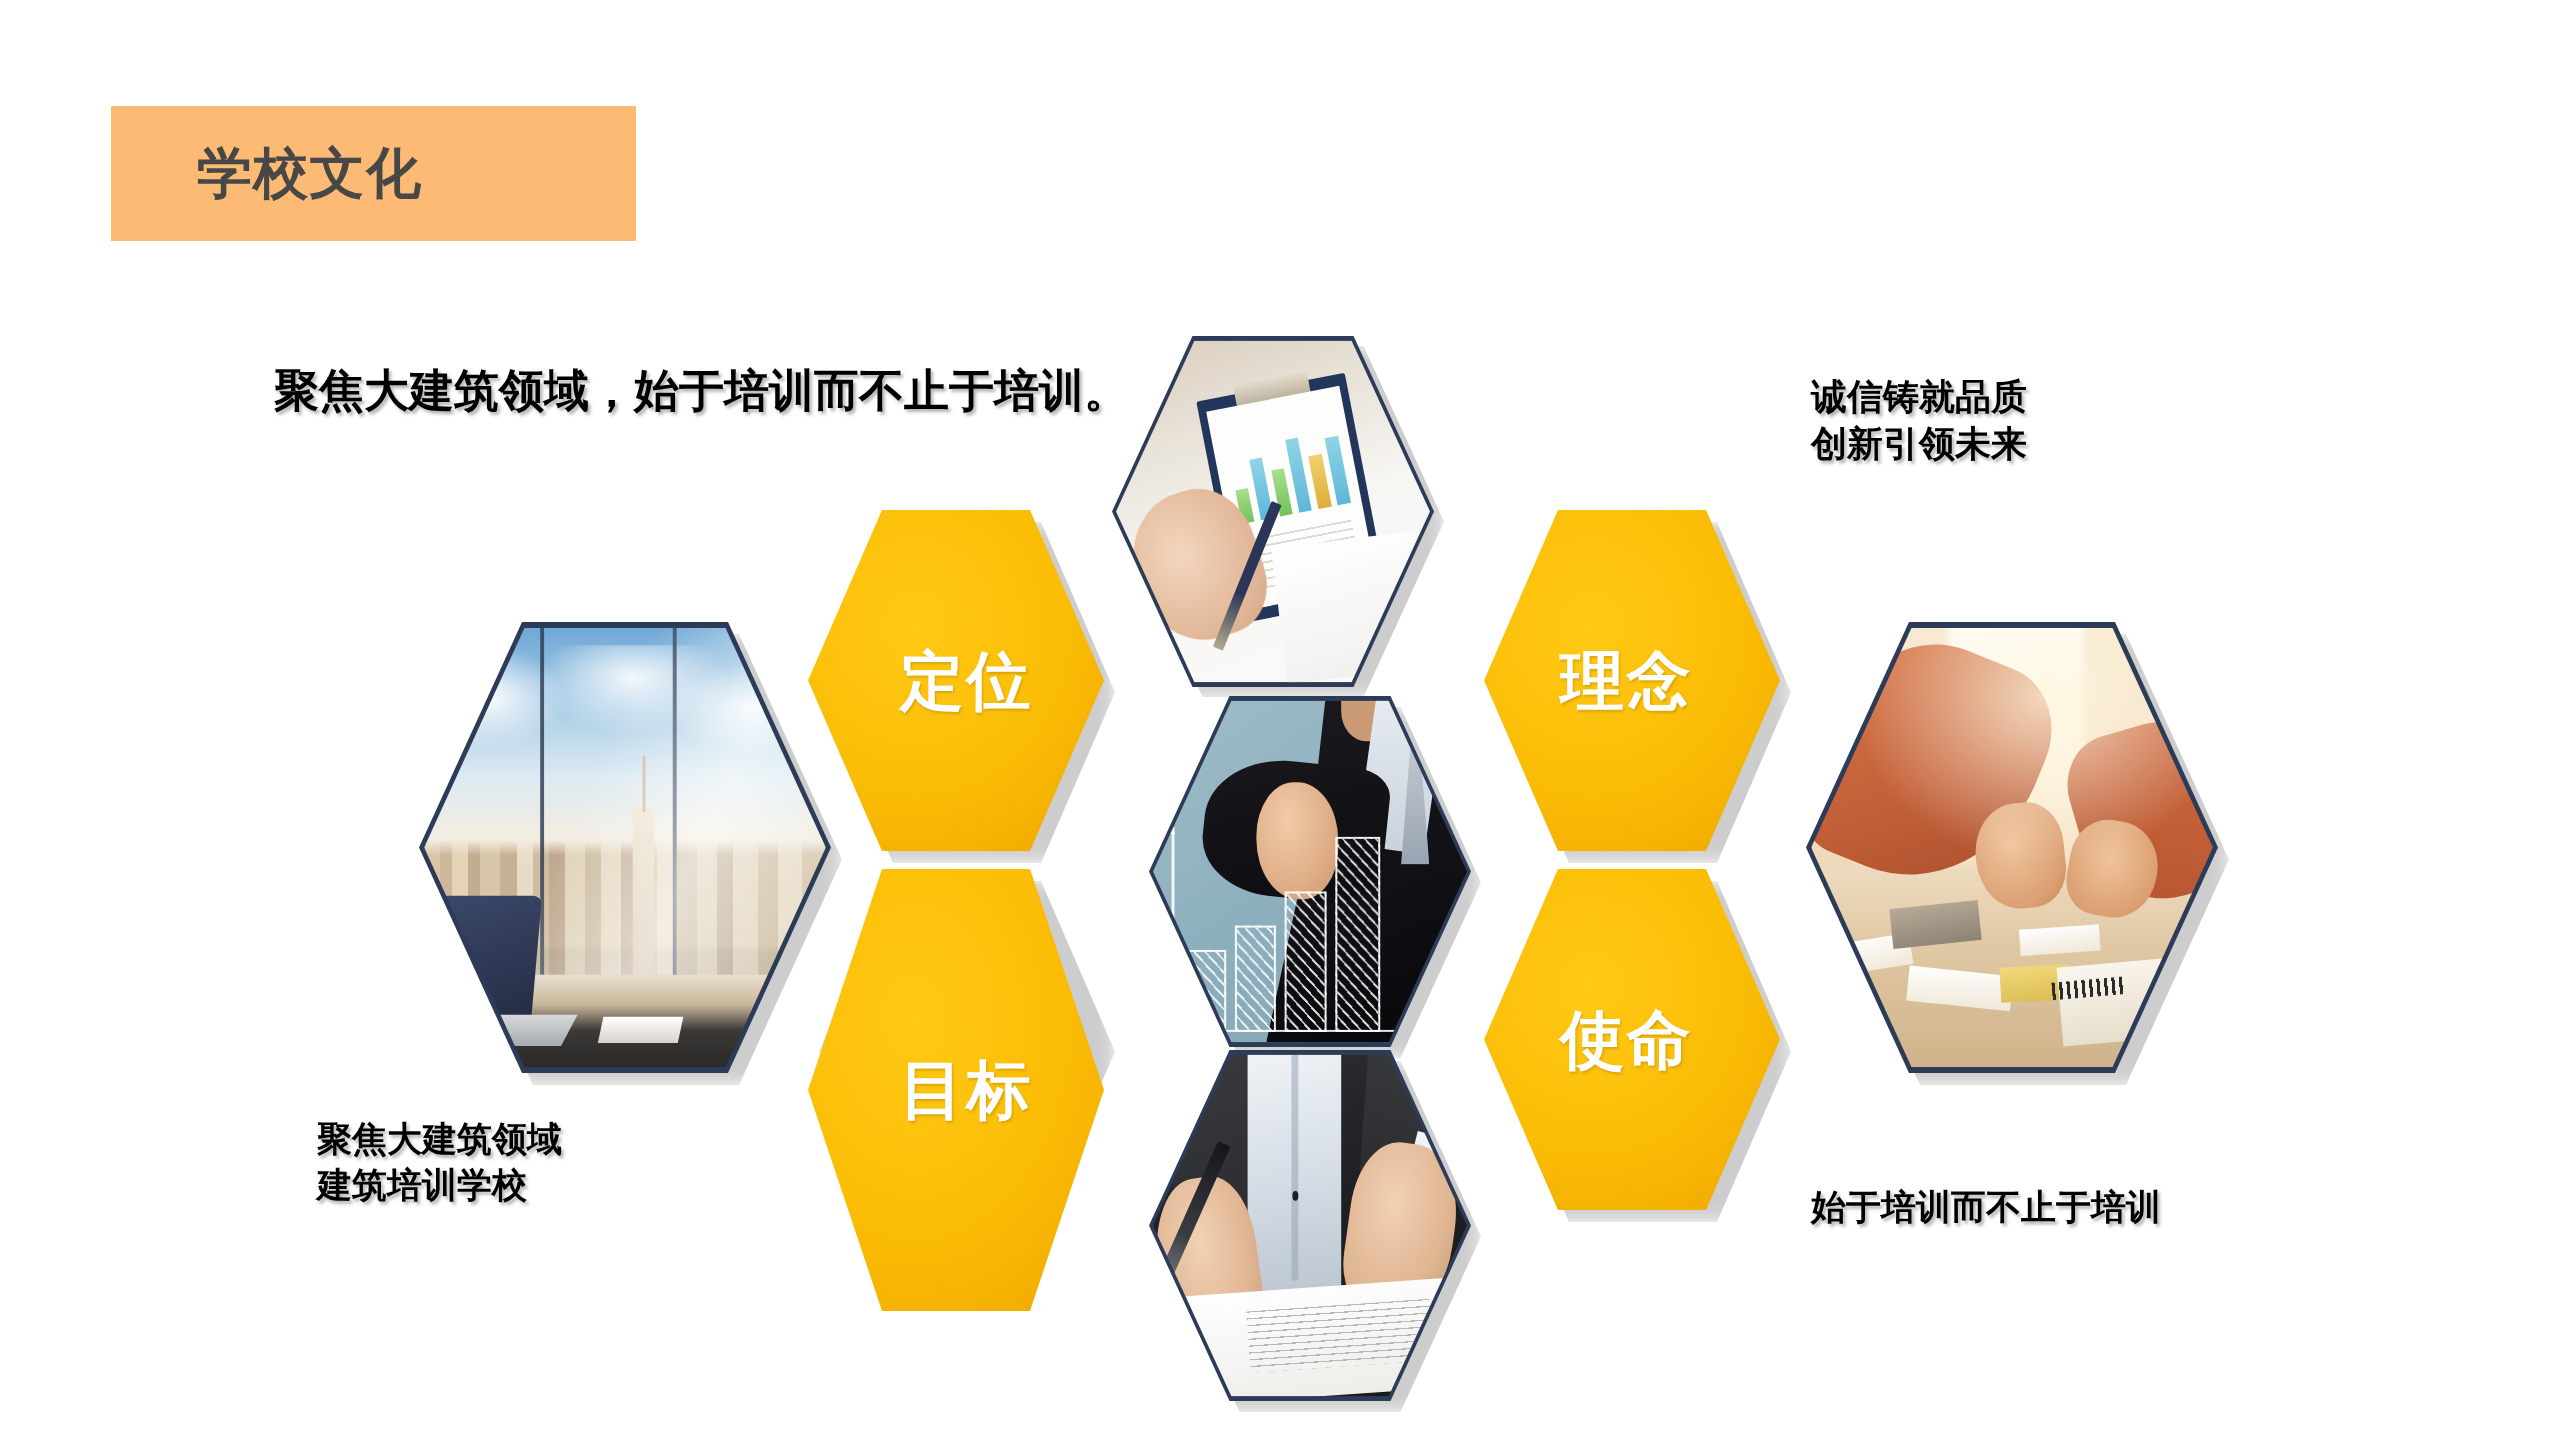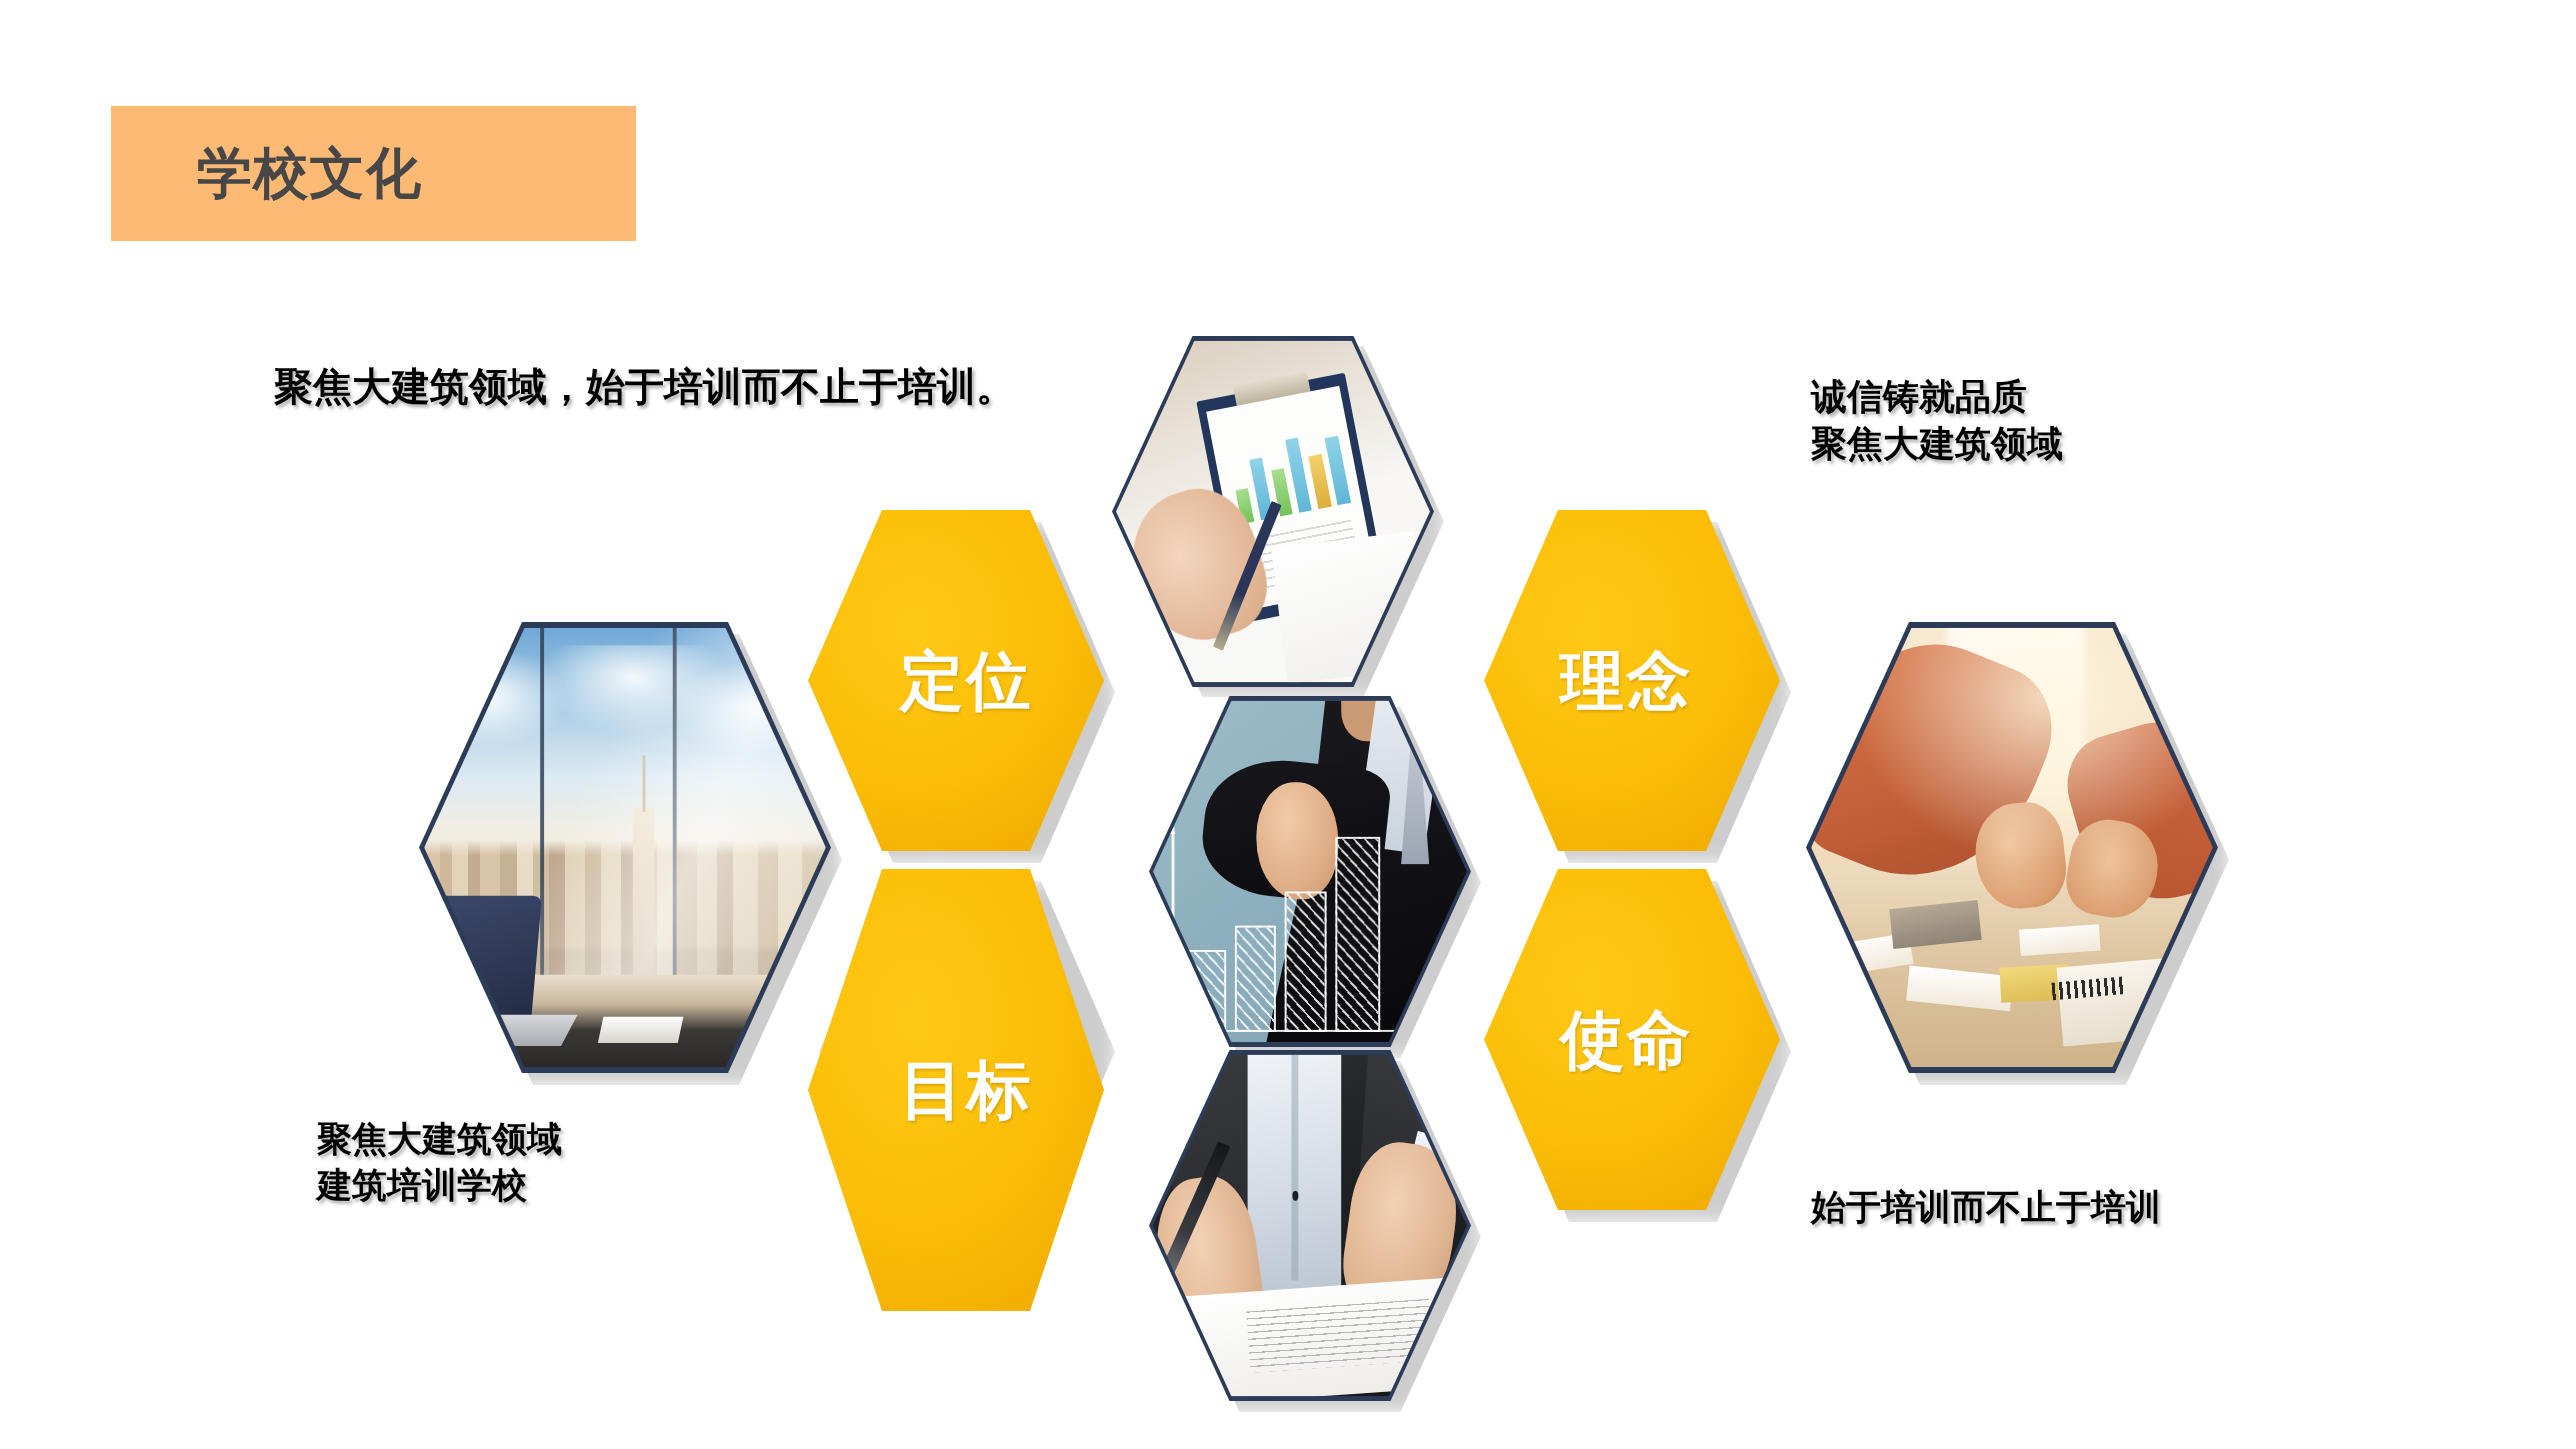--- a/index.html
+++ b/index.html
@@ -34,21 +34,21 @@
 
   
   .caption {
     position: absolute;
     font-weight: bold;
     color: #000000;
     line-height: 1.30;
     text-shadow: 2.6px 3.2px 3.2px rgba(120,120,120,0.55);
     white-space: pre-line;
   }
-  #caption-top-left   { left: 274px;  top: 362px;  font-size: 39px; width: 857px; }
+  #caption-top-left   { left: 274px;  top: 362px;  font-size: 45px; width: 857px; }
   #caption-top-right  { left: 1811px; top: 374px;  font-size: 36px; }
   #caption-bottom-left{ left: 317px;  top: 1116px; font-size: 35px; }
   #caption-bottom-right{left: 1811px; top: 1184px; font-size: 35px; }
 
   
   #hex-stage {
     position: absolute;
     left: 0; top: 0;
     width: 2576px; height: 1449px;
   }
@@ -617,19 +617,19 @@
         <div class="glow"></div>
       </div>
     </div>
   </div>
 
 </div>
 
 <div class="caption" id="caption-top-left">聚焦大建筑领域，始于培训而不止于培训。</div>
 
 <div class="caption" id="caption-top-right">诚信铸就品质
-聚焦大建筑领域</div>
+创新引领未来</div>
 
 <div class="caption" id="caption-bottom-left">聚焦大建筑领域
 建筑培训学校</div>
 
 <div class="caption" id="caption-bottom-right">始于培训而不止于培训</div>
 
 
 </body></html>

